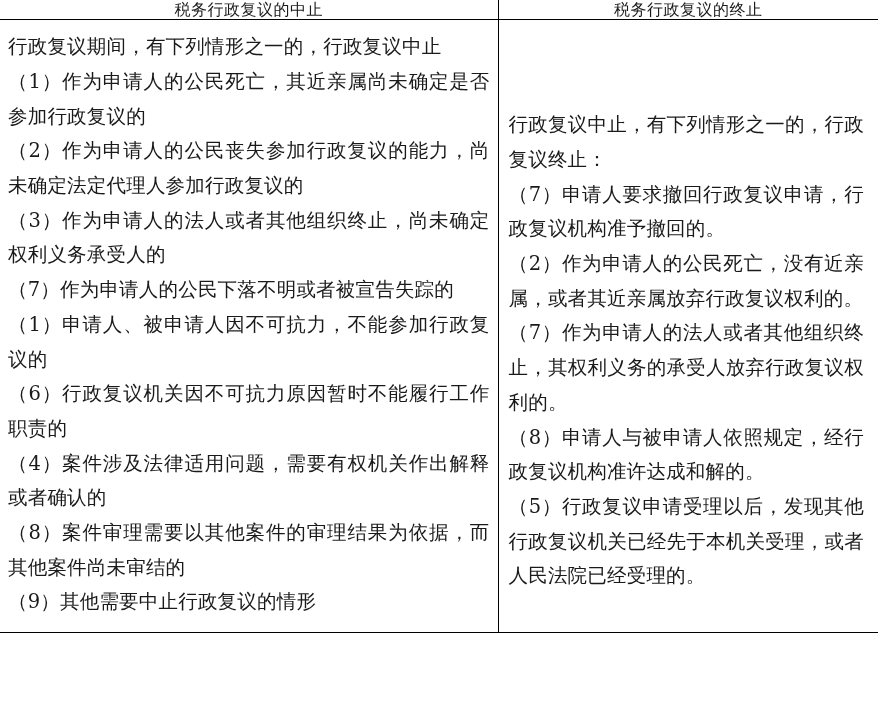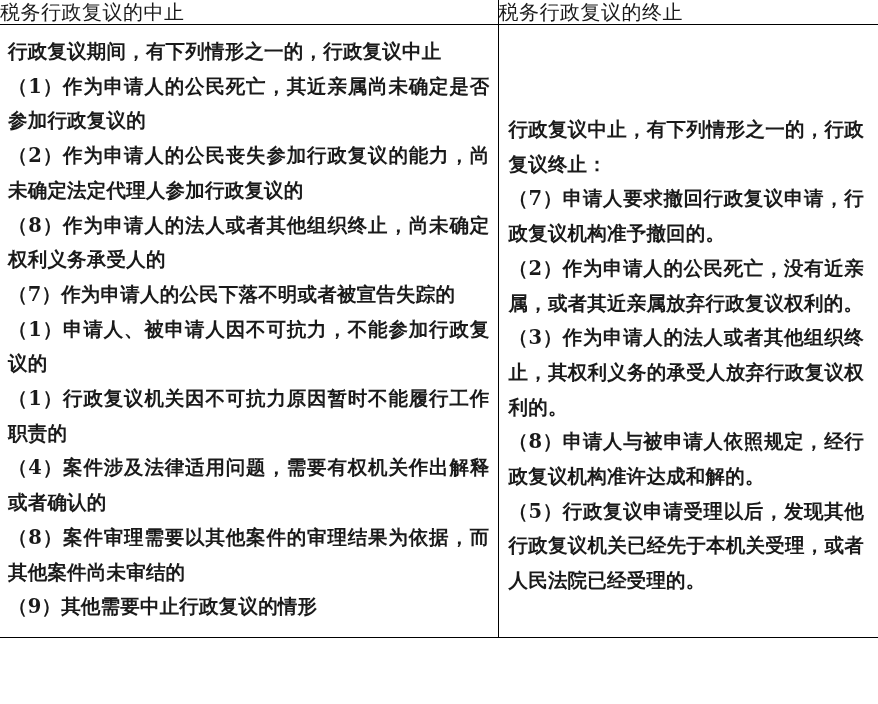--- a/index.html
+++ b/index.html
@@ -39,34 +39,33 @@
     border-left: none;
   }
   table.doc-table th:last-child,
   table.doc-table td:last-child {
     border-right: none;
   }
   table.doc-table tr:first-child th {
     border-top: none;
   }
   .hdr-cell {
-    text-align: left;
+    text-align: center;
     font-weight: normal;
-    font-size: 20px;
+    font-size: 16px;
     line-height: 1.2;
     padding: 9px 0 11px 0;
     letter-spacing: 0.5px;
   }
   .body-cell {
     font-size: 19.5px;
     line-height: 1.78;
   }
   .cell-inner {
     padding: 10px 8px 12px 8px;
-    font-weight: bold;
   }
   .cell-inner.right-col {
     padding: 10px 14px 12px 10px;
   }
   .para {
     margin: 0;
     text-align: justify;
     text-justify: inter-ideograph;
     letter-spacing: 0.2px;
   }
@@ -97,36 +96,36 @@
       <tr>
         <th class="hdr-cell">税务行政复议的中止</th>
         <th class="hdr-cell">税务行政复议的终止</th>
       </tr>
       <tr>
         <td class="body-cell">
           <div class="cell-inner col-left">
             <p class="para">行政复议期间，有下列情形之一的，行政复议中止</p>
             <p class="para num-pad">（1）作为申请人的公民死亡，其近亲属尚未确定是否参加行政复议的</p>
             <p class="para num-pad">（2）作为申请人的公民丧失参加行政复议的能力，尚未确定法定代理人参加行政复议的</p>
-            <p class="para num-pad">（8）作为申请人的法人或者其他组织终止，尚未确定权利义务承受人的</p>
+            <p class="para num-pad">（3）作为申请人的法人或者其他组织终止，尚未确定权利义务承受人的</p>
             <p class="para num-pad">（7）作为申请人的公民下落不明或者被宣告失踪的</p>
             <p class="para num-pad">（1）申请人、被申请人因不可抗力，不能参加行政复议的</p>
-            <p class="para num-pad">（1）行政复议机关因不可抗力原因暂时不能履行工作职责的</p>
+            <p class="para num-pad">（6）行政复议机关因不可抗力原因暂时不能履行工作职责的</p>
             <p class="para num-pad">（4）案件涉及法律适用问题，需要有权机关作出解释或者确认的</p>
             <p class="para num-pad">（8）案件审理需要以其他案件的审理结果为依据，而其他案件尚未审结的</p>
             <p class="para num-pad">（9）其他需要中止行政复议的情形</p>
           </div>
         </td>
         <td class="body-cell">
           <div class="cell-inner right-col col-right">
             <div class="body-cell-spacer"></div>
             <p class="para">行政复议中止，有下列情形之一的，行政复议终止：</p>
             <p class="para num-pad">（7）申请人要求撤回行政复议申请，行政复议机构准予撤回的。</p>
             <p class="para num-pad">（2）作为申请人的公民死亡，没有近亲属，或者其近亲属放弃行政复议权利的。</p>
-            <p class="para num-pad">（3）作为申请人的法人或者其他组织终止，其权利义务的承受人放弃行政复议权利的。</p>
+            <p class="para num-pad">（7）作为申请人的法人或者其他组织终止，其权利义务的承受人放弃行政复议权利的。</p>
             <p class="para num-pad">（8）申请人与被申请人依照规定，经行政复议机构准许达成和解的。</p>
             <p class="para num-pad">（5）行政复议申请受理以后，发现其他行政复议机关已经先于本机关受理，或者人民法院已经受理的。</p>
           </div>
         </td>
       </tr>
     </tbody>
   </table>
 </div>
 
 </body></html>

